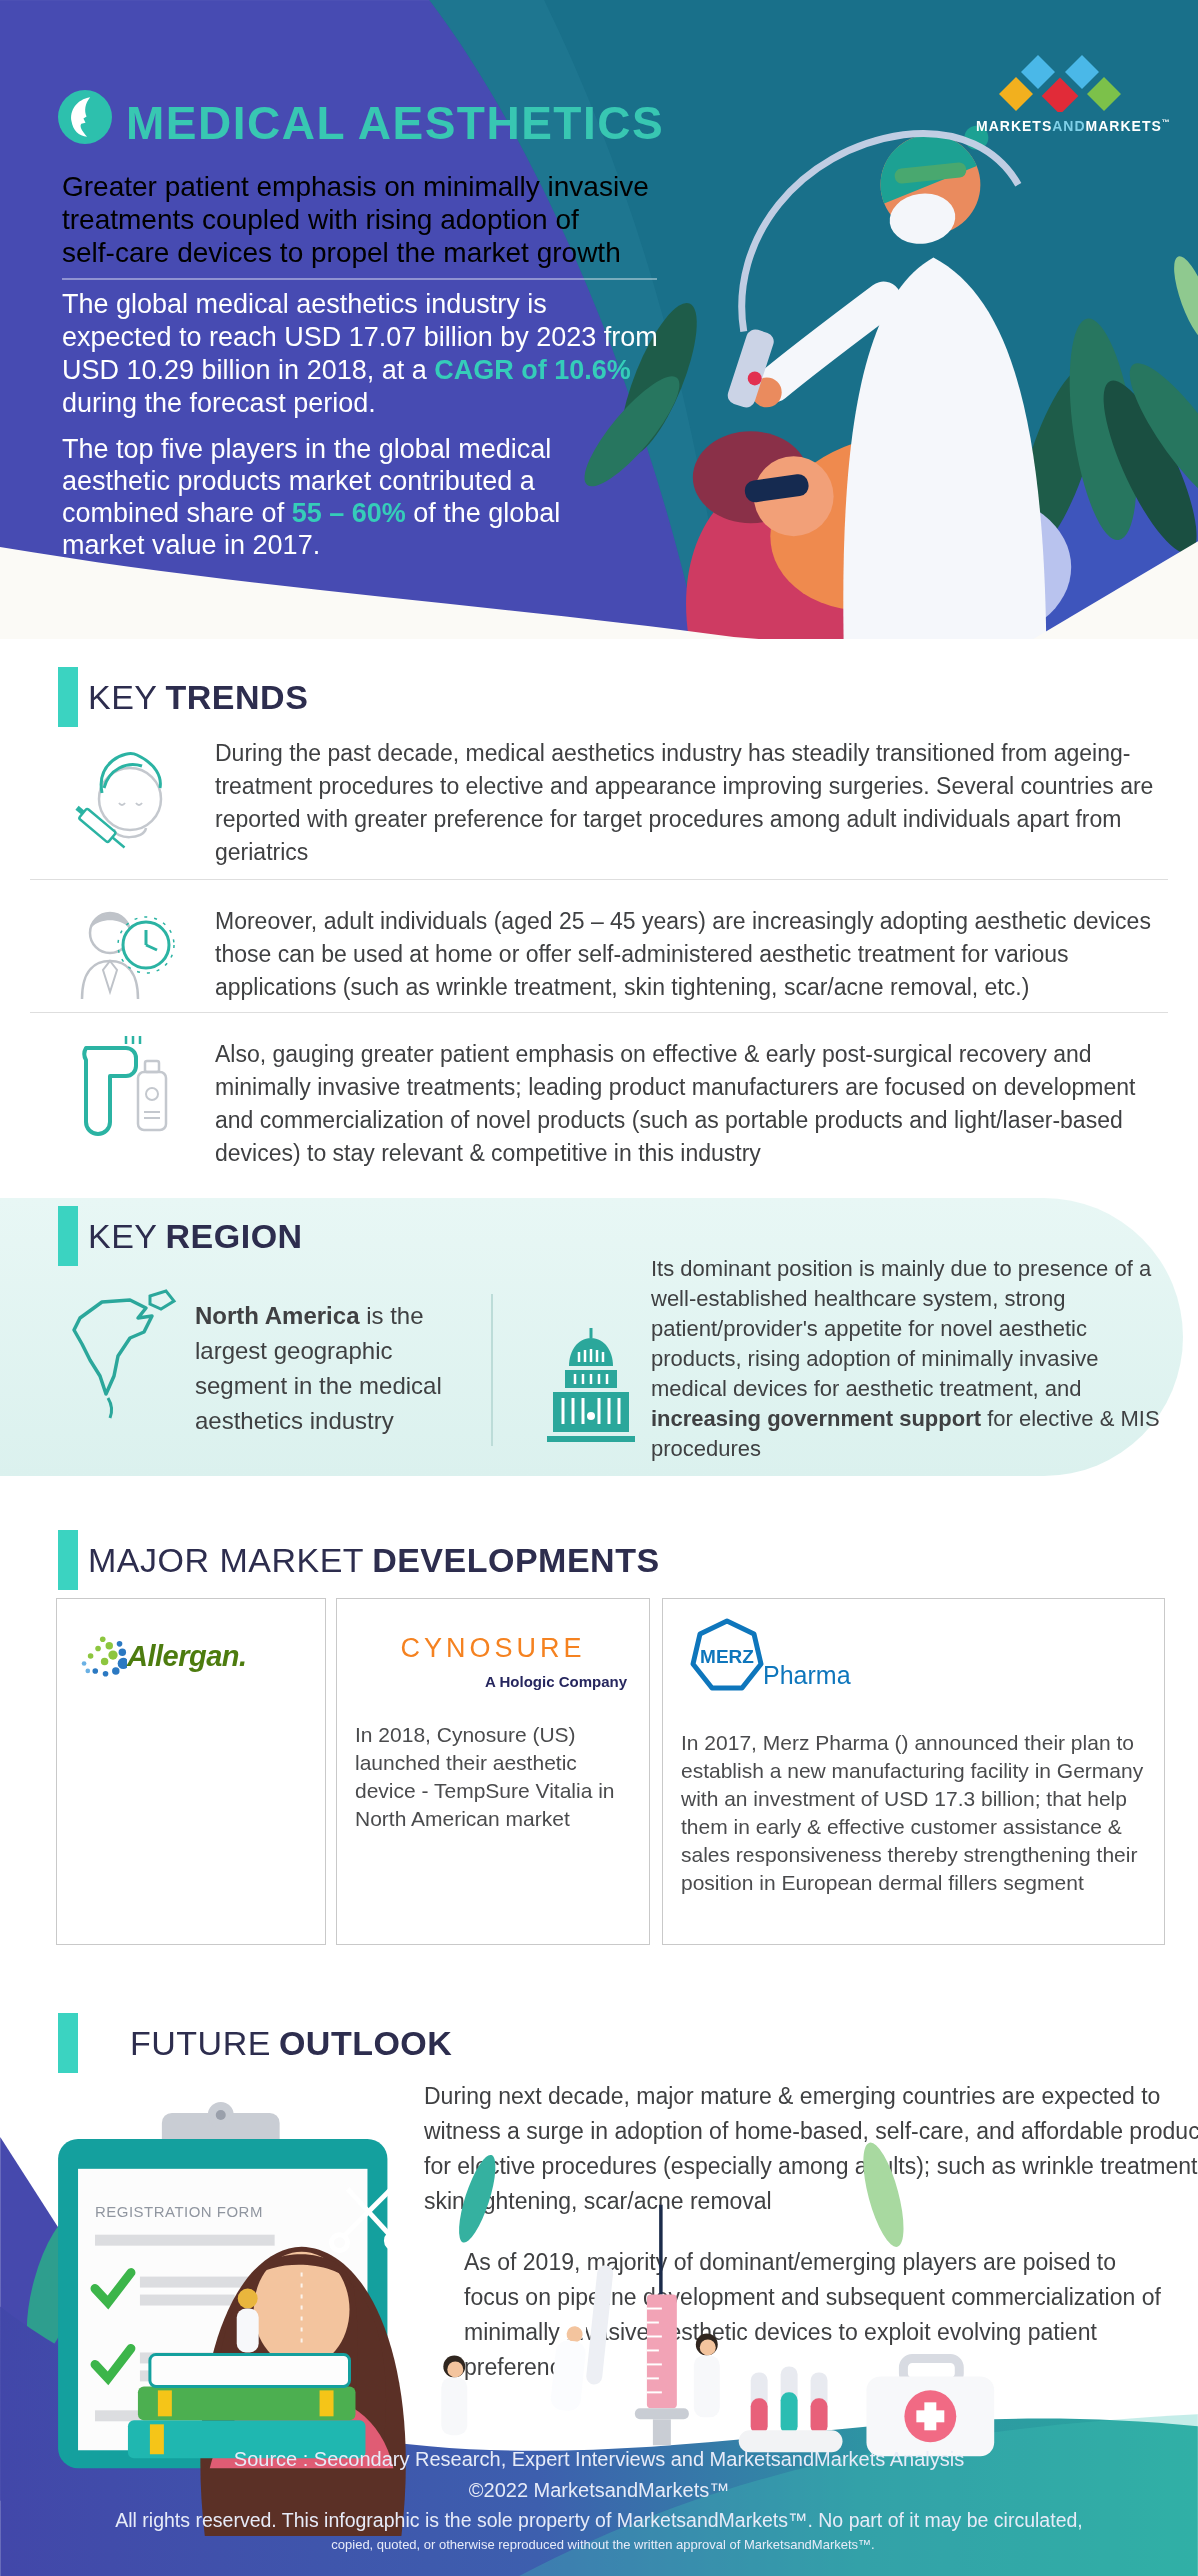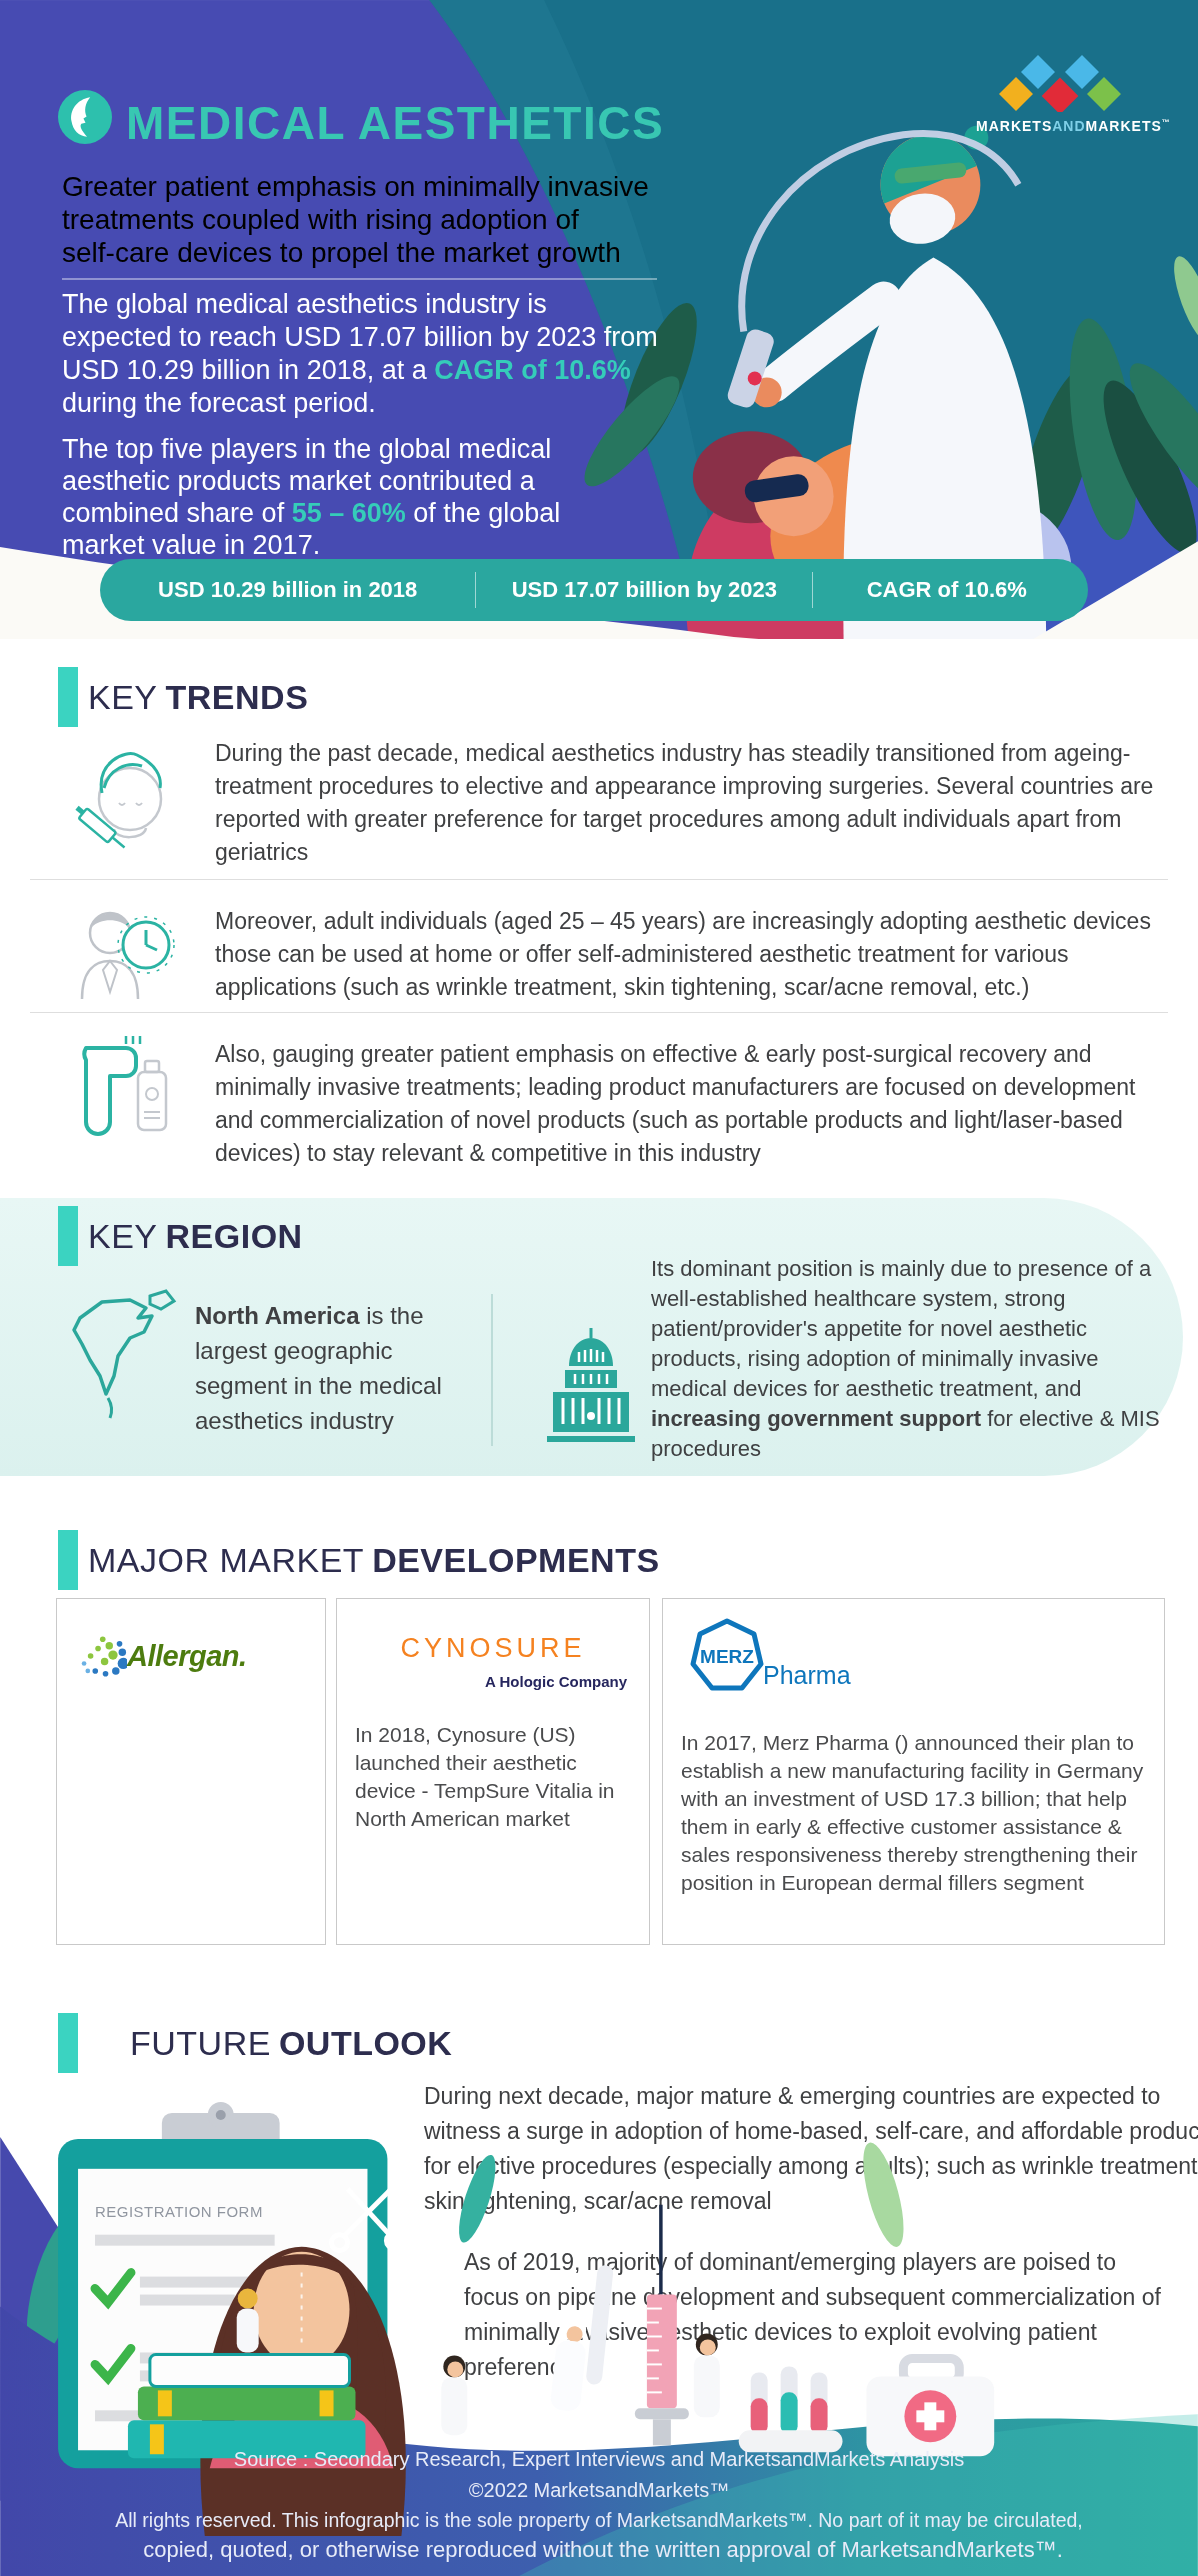--- a/index.html
+++ b/index.html
@@ -146,27 +146,20 @@
     <div><span>USD 10.29 billion in 2018, at a </span><span class="hl">CAGR of 10.6%</span></div>
     <div><span>during the forecast period.</span></div>
   </div>
   <div id="para2" class="hero-para">
     <div><span>The top five players in the global medical</span></div>
     <div><span>aesthetic products market contributed a</span></div>
     <div><span>combined share of </span><span class="hl">55 – 60%</span><span> of the global</span></div>
     <div><span>market value in 2017.</span></div>
   </div>
 
-  <div class="stats-bar">
-    <div class="stat">USD 10.29 billion in 2018</div>
-    <div class="stat-div"></div>
-    <div class="stat">USD 17.07 billion by 2023</div>
-    <div class="stat-div"></div>
-    <div class="stat">CAGR of 10.6%</div>
-  </div>
 
   <div class="sec-head" style="left:58px; top:667px;">
     <div class="sec-bar"></div>
     <h2><span>KEY</span><b>TRENDS</b></h2>
   </div>
 
   <svg class="trend-icon" style="top:741px;" viewBox="0 0 110 118">
     <circle cx="60" cy="58" r="31" fill="none" stroke="#C4C8CE" stroke-width="2.5"></circle>
     <path d="M32,52 C26,22 55,8 67,14 C86,23 92,36 90,47" fill="none" stroke="#2BB3A3" stroke-width="3"></path>
     <path d="M34,47 C39,28 57,20 72,25" fill="none" stroke="#2BB3A3" stroke-width="3"></path>
@@ -416,16 +409,16 @@
       <rect x="868" y="300" width="128" height="80" rx="14" fill="#F7F8FA"></rect>
       <circle cx="932" cy="340" r="26" fill="#F16A84"></circle>
       <rect x="926" y="326" width="12" height="28" fill="#FFFFFF"></rect>
         <rect x="918" y="334" width="28" height="12" fill="#FFFFFF"></rect>
     </g>
   </svg>
 
   <div class="f-line" style="top:2448px;">Source : Secondary Research, Expert Interviews and MarketsandMarkets Analysis</div>
   <div class="f-line" style="top:2479px;">©2022 MarketsandMarkets™</div>
   <div class="f-line" style="top:2509px; font-size:19.5px;">All rights reserved. This infographic is the sole property of MarketsandMarkets™. No part of it may be circulated,</div>
-  <div class="f-line" style="top:2537px; font-size:22px;padding-left:8px;">copied, quoted, or otherwise reproduced without the written approval of MarketsandMarkets™.</div>
+  <div class="f-line" style="top:2537px; font-size:13px;padding-left:8px;">copied, quoted, or otherwise reproduced without the written approval of MarketsandMarkets™.</div>
 
 </div>
 
 
 </body></html>

